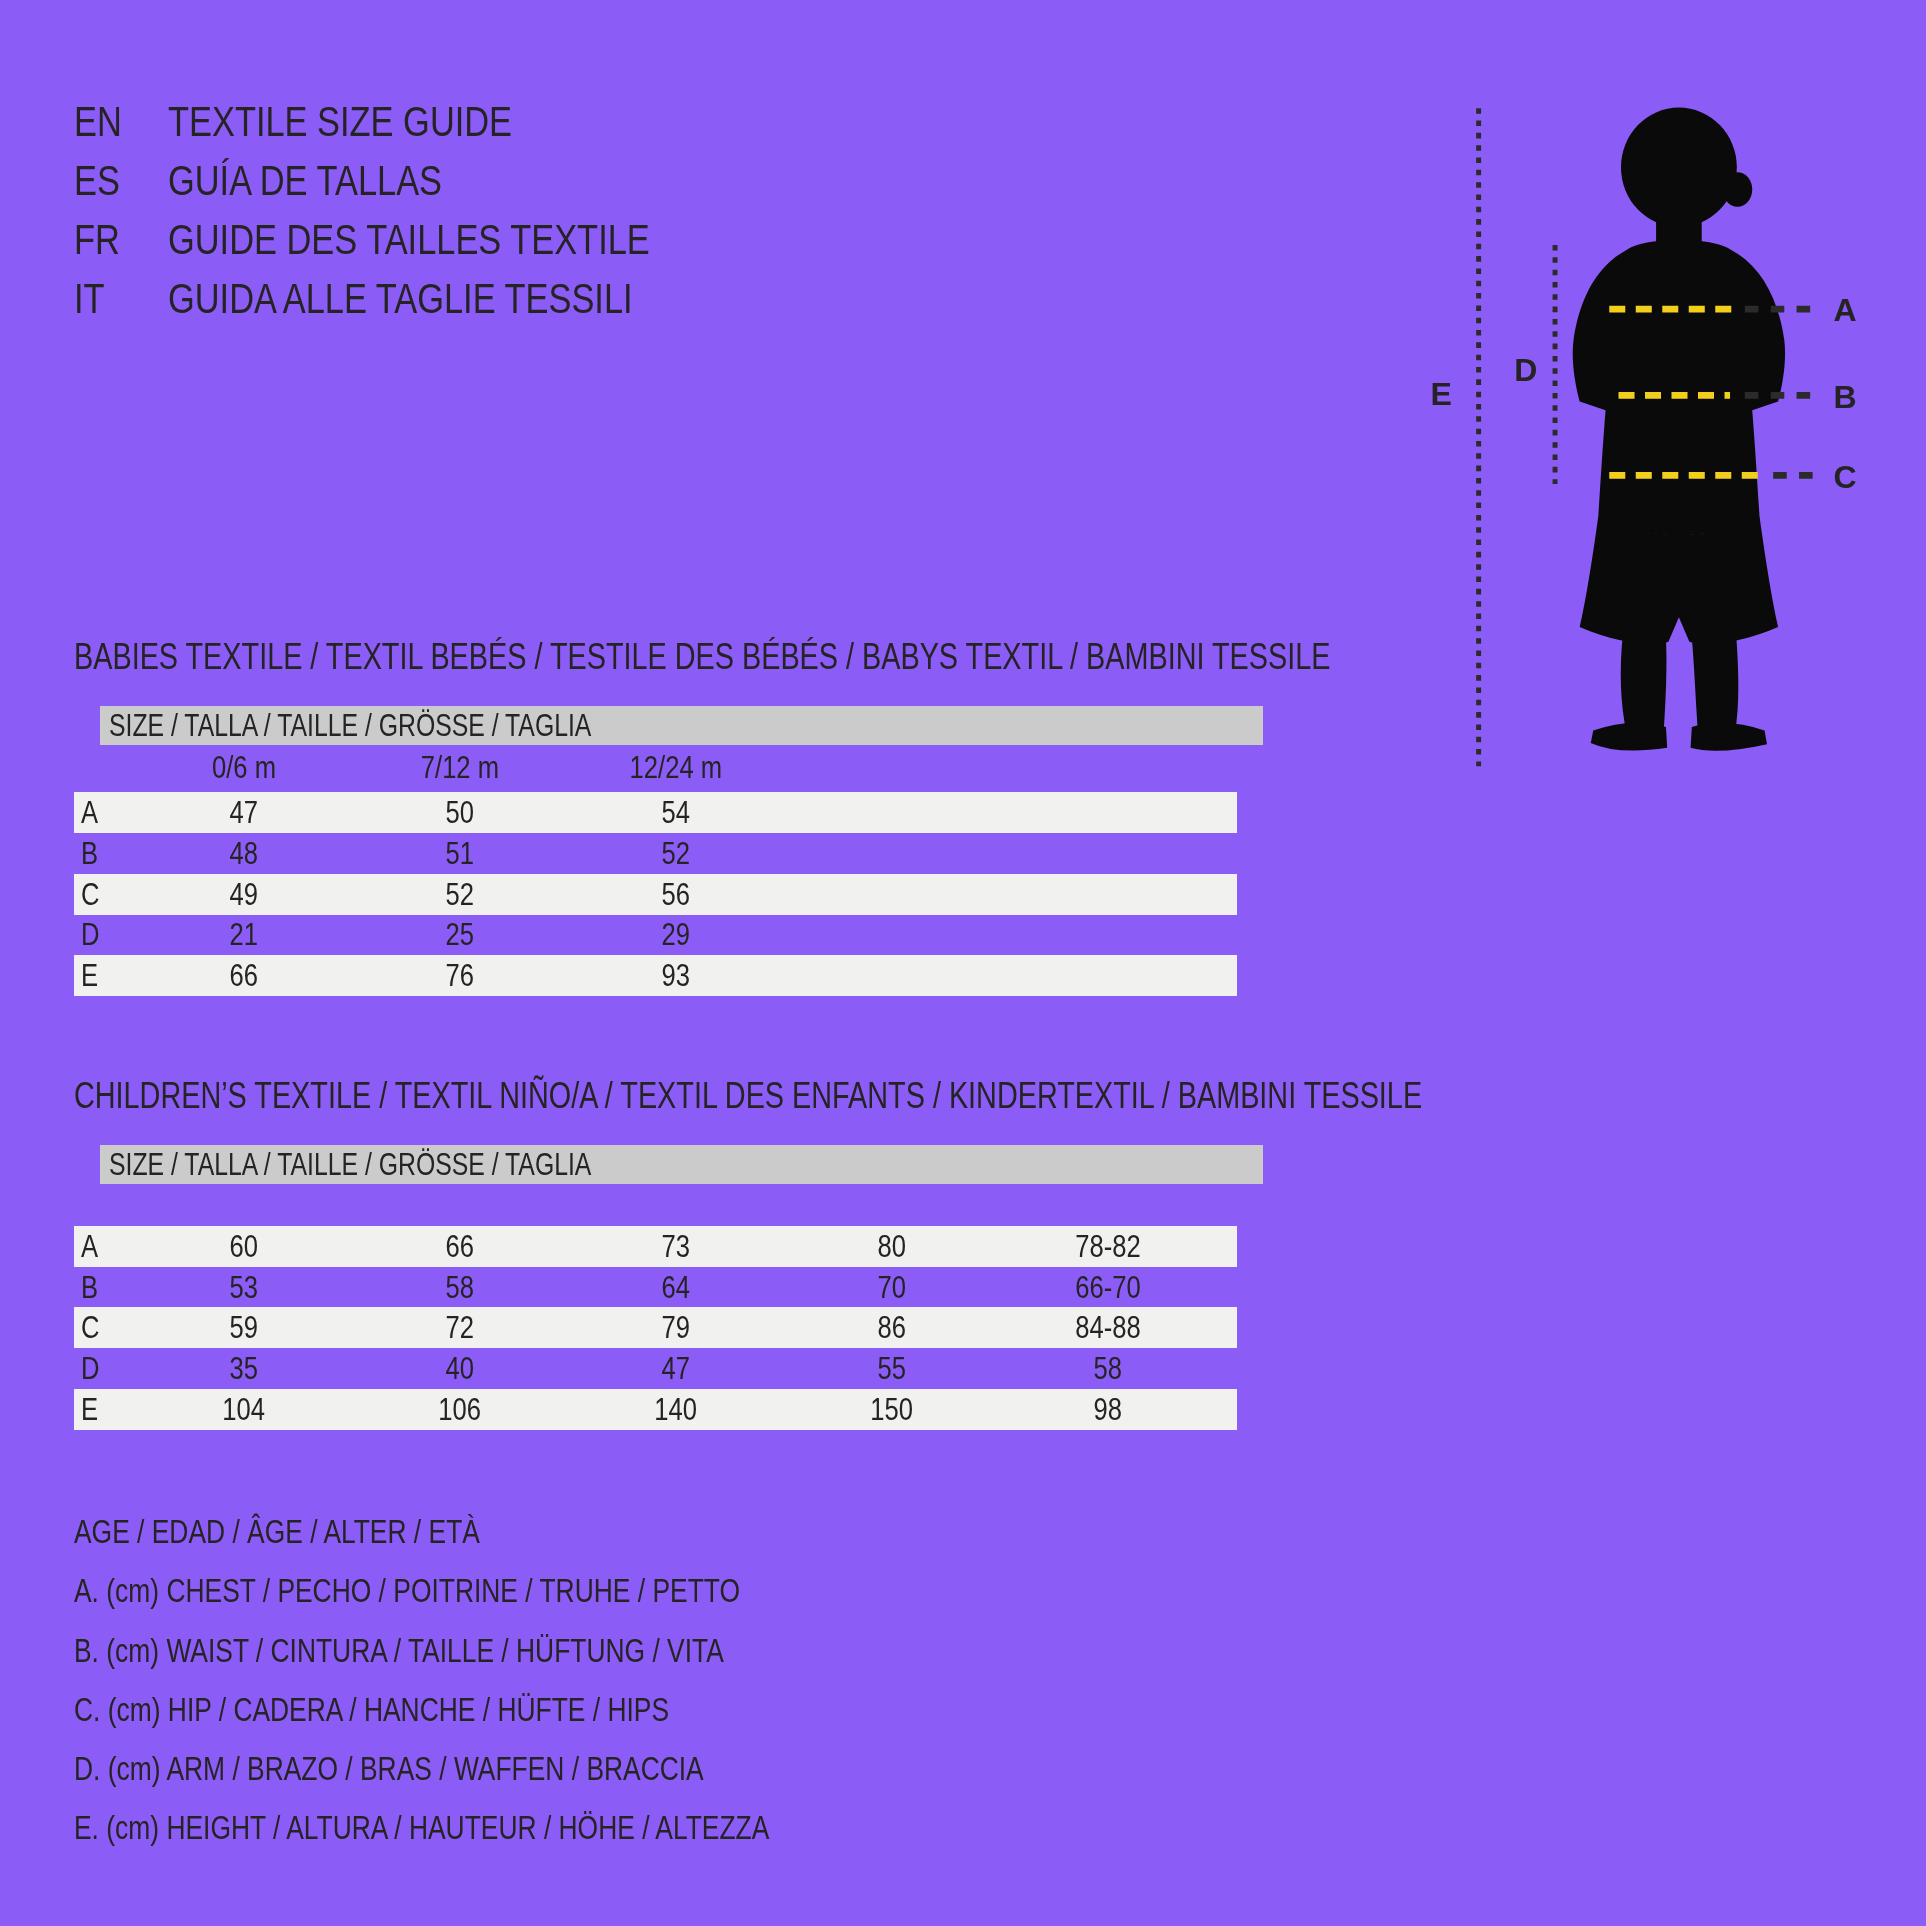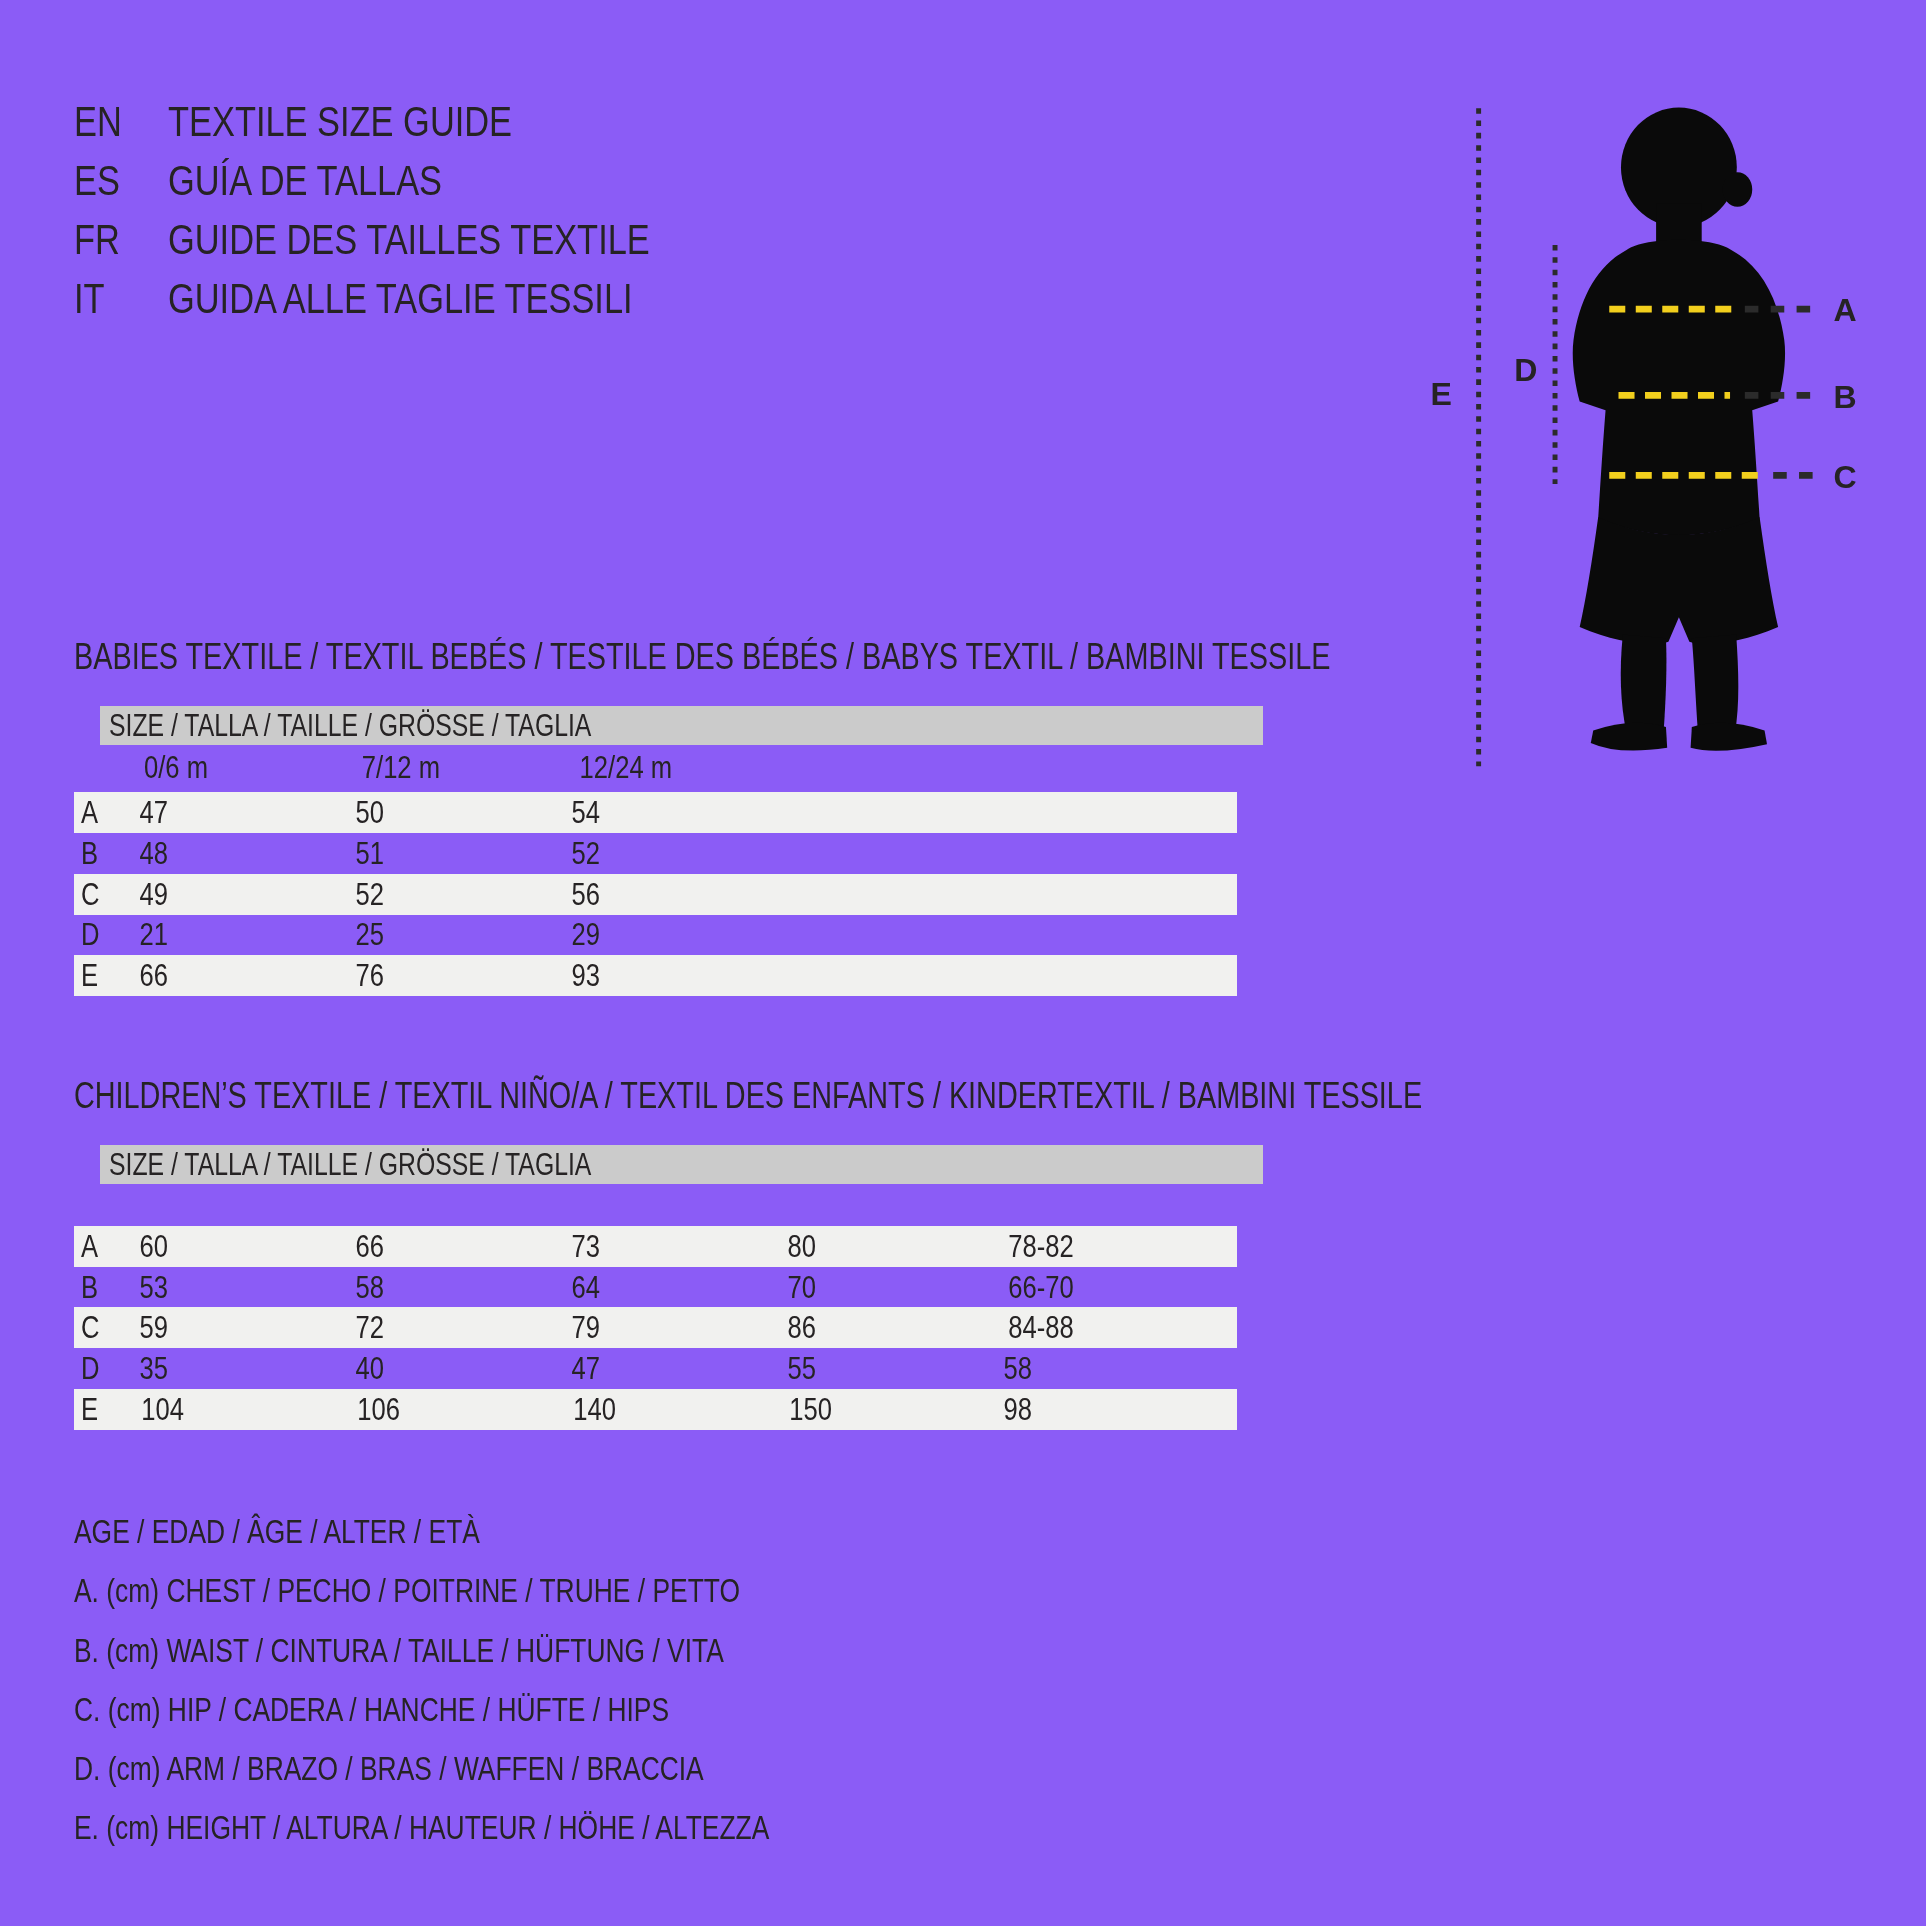--- a/index.html
+++ b/index.html
@@ -33,21 +33,21 @@
     background: #cbcbcb; display: flex; align-items: center;
     padding-left: 8.6px; font-size: 31px; margin-left: 26px;
   }
   .trow {
     position: absolute; left: 74px; width: 1163px; height: 41px;
     display: grid; align-items: center; font-size: 32px;
   }
   .babies { grid-template-columns: 62px 216px 216px 216px; }
   .kids   { grid-template-columns: 62px 216px 216px 216px 216px 216px; }
   .stripe { background: #f1f1ef; }
-  .cell { }
+  .cell { text-align: center; }
   .cell.rl { text-align: left; padding-left: 7.4px; }
 
   
   .legend-line { position: absolute; left: 74px; font-size: 33px; }
 
   
   .fig { position: absolute; left: 1417px; top: 92px; }
 </style>
 </head>
 <body>

